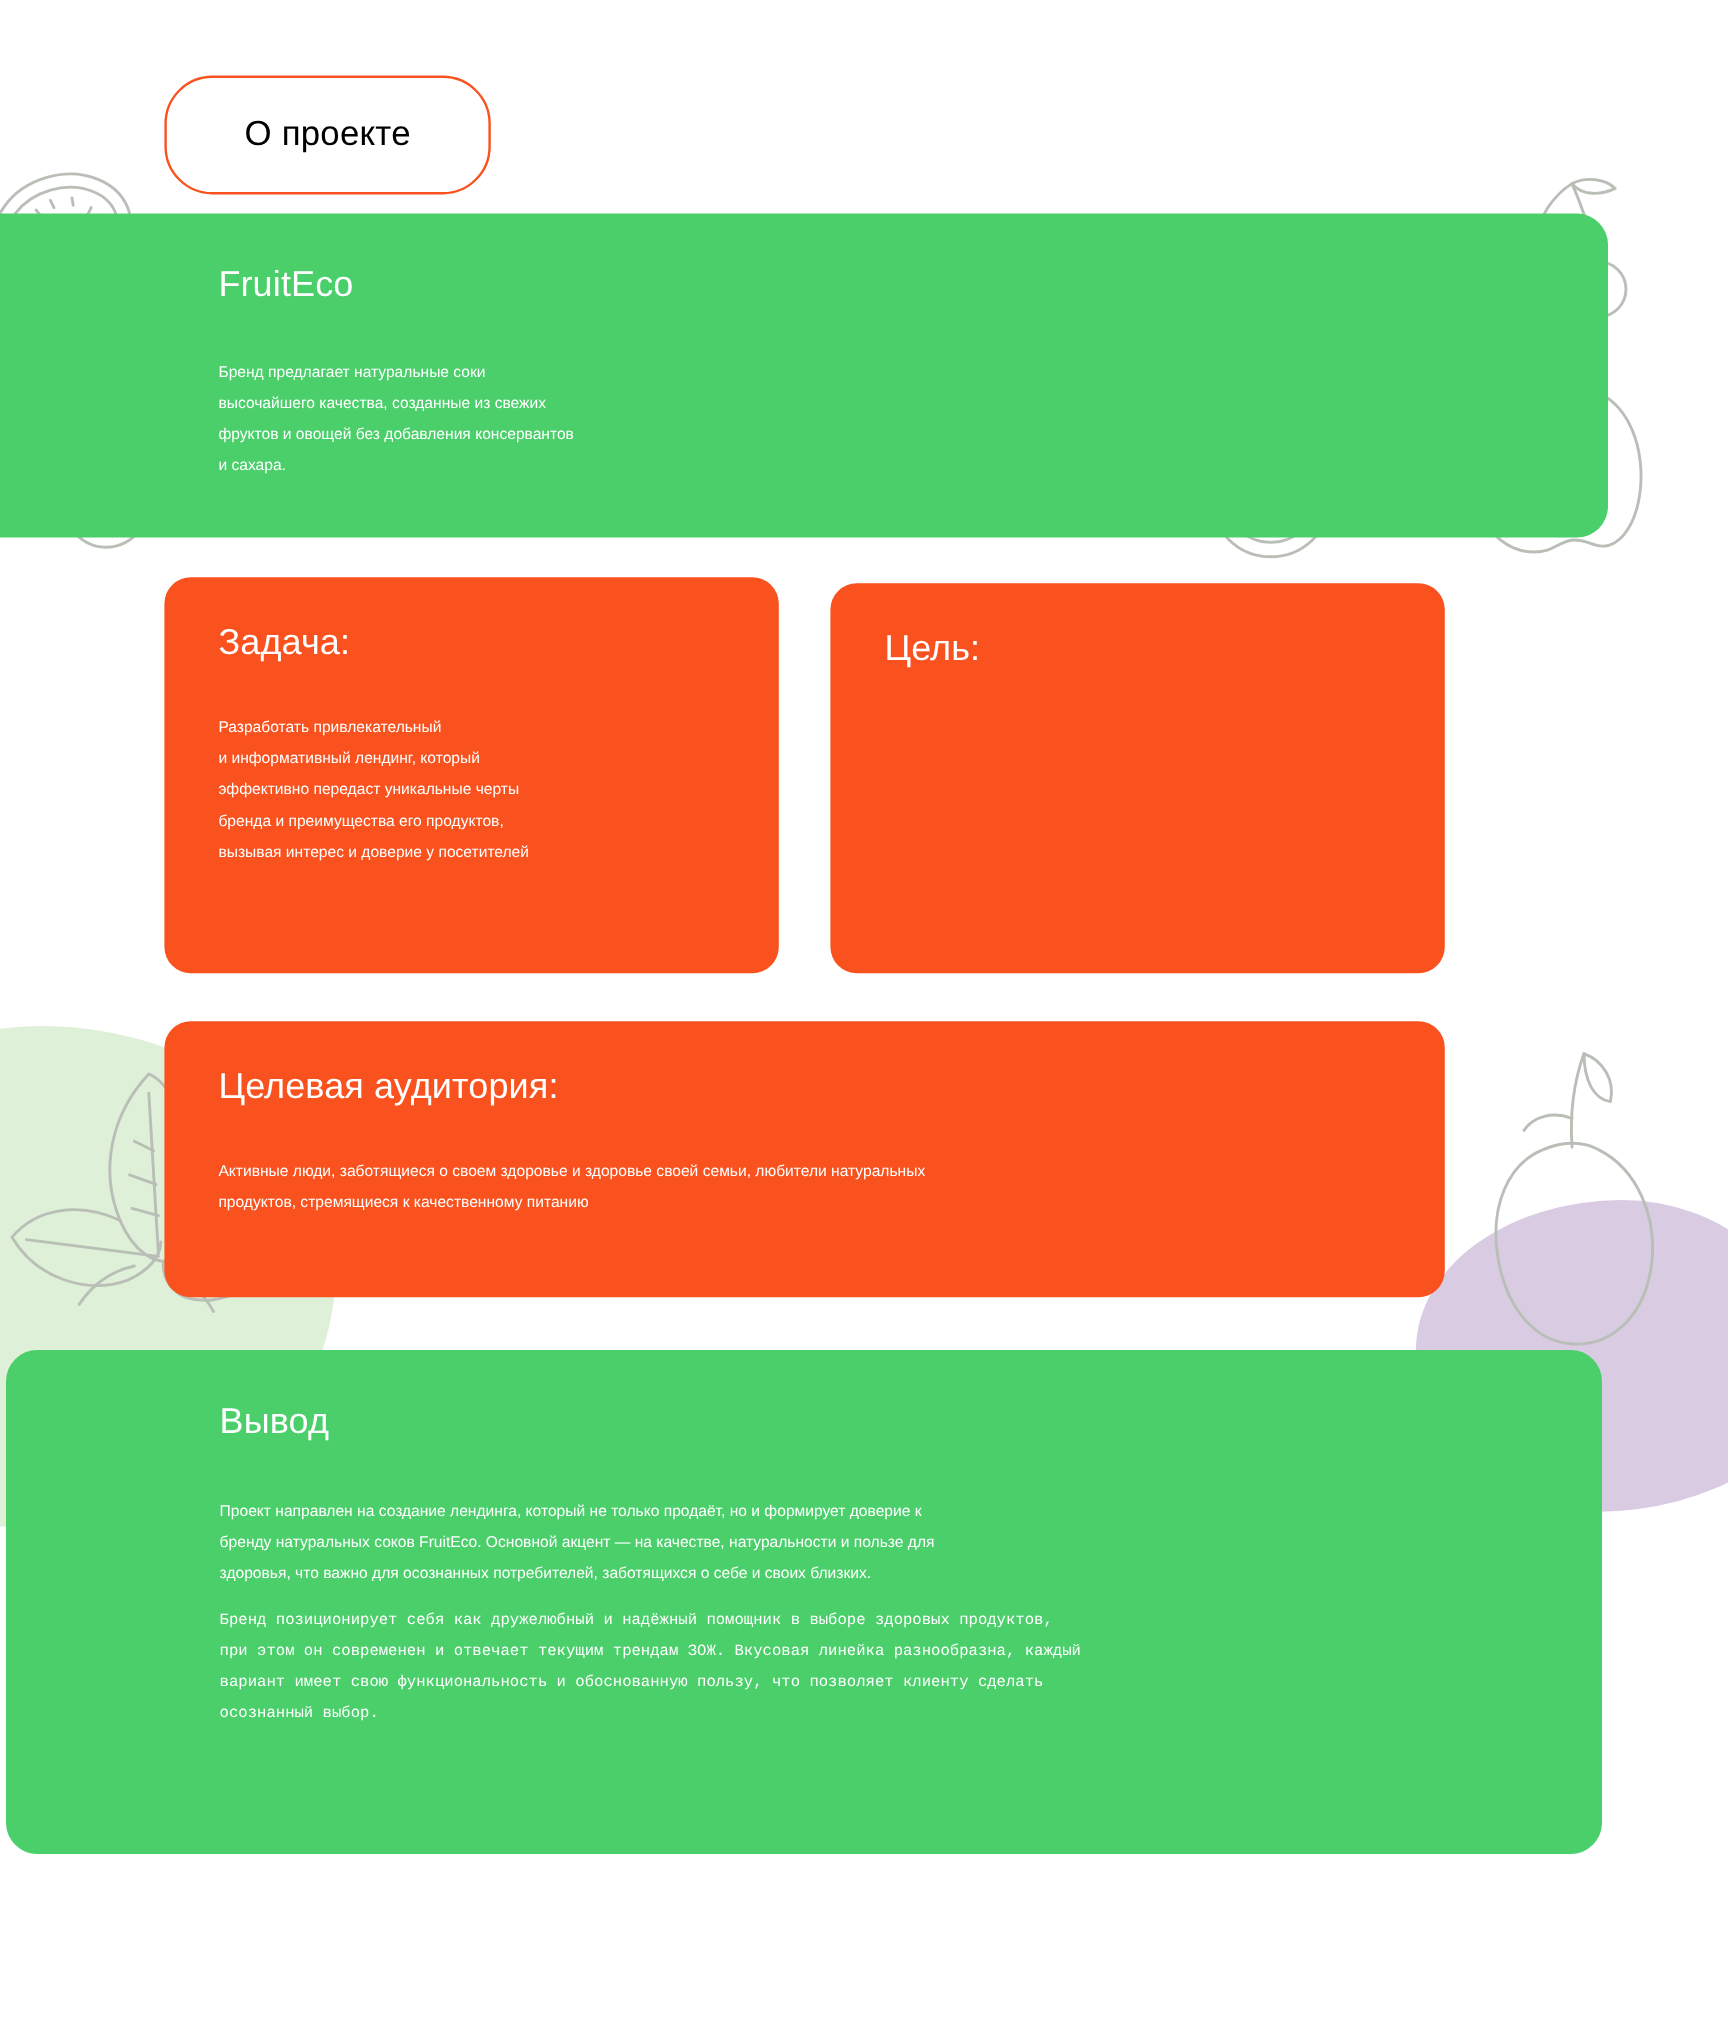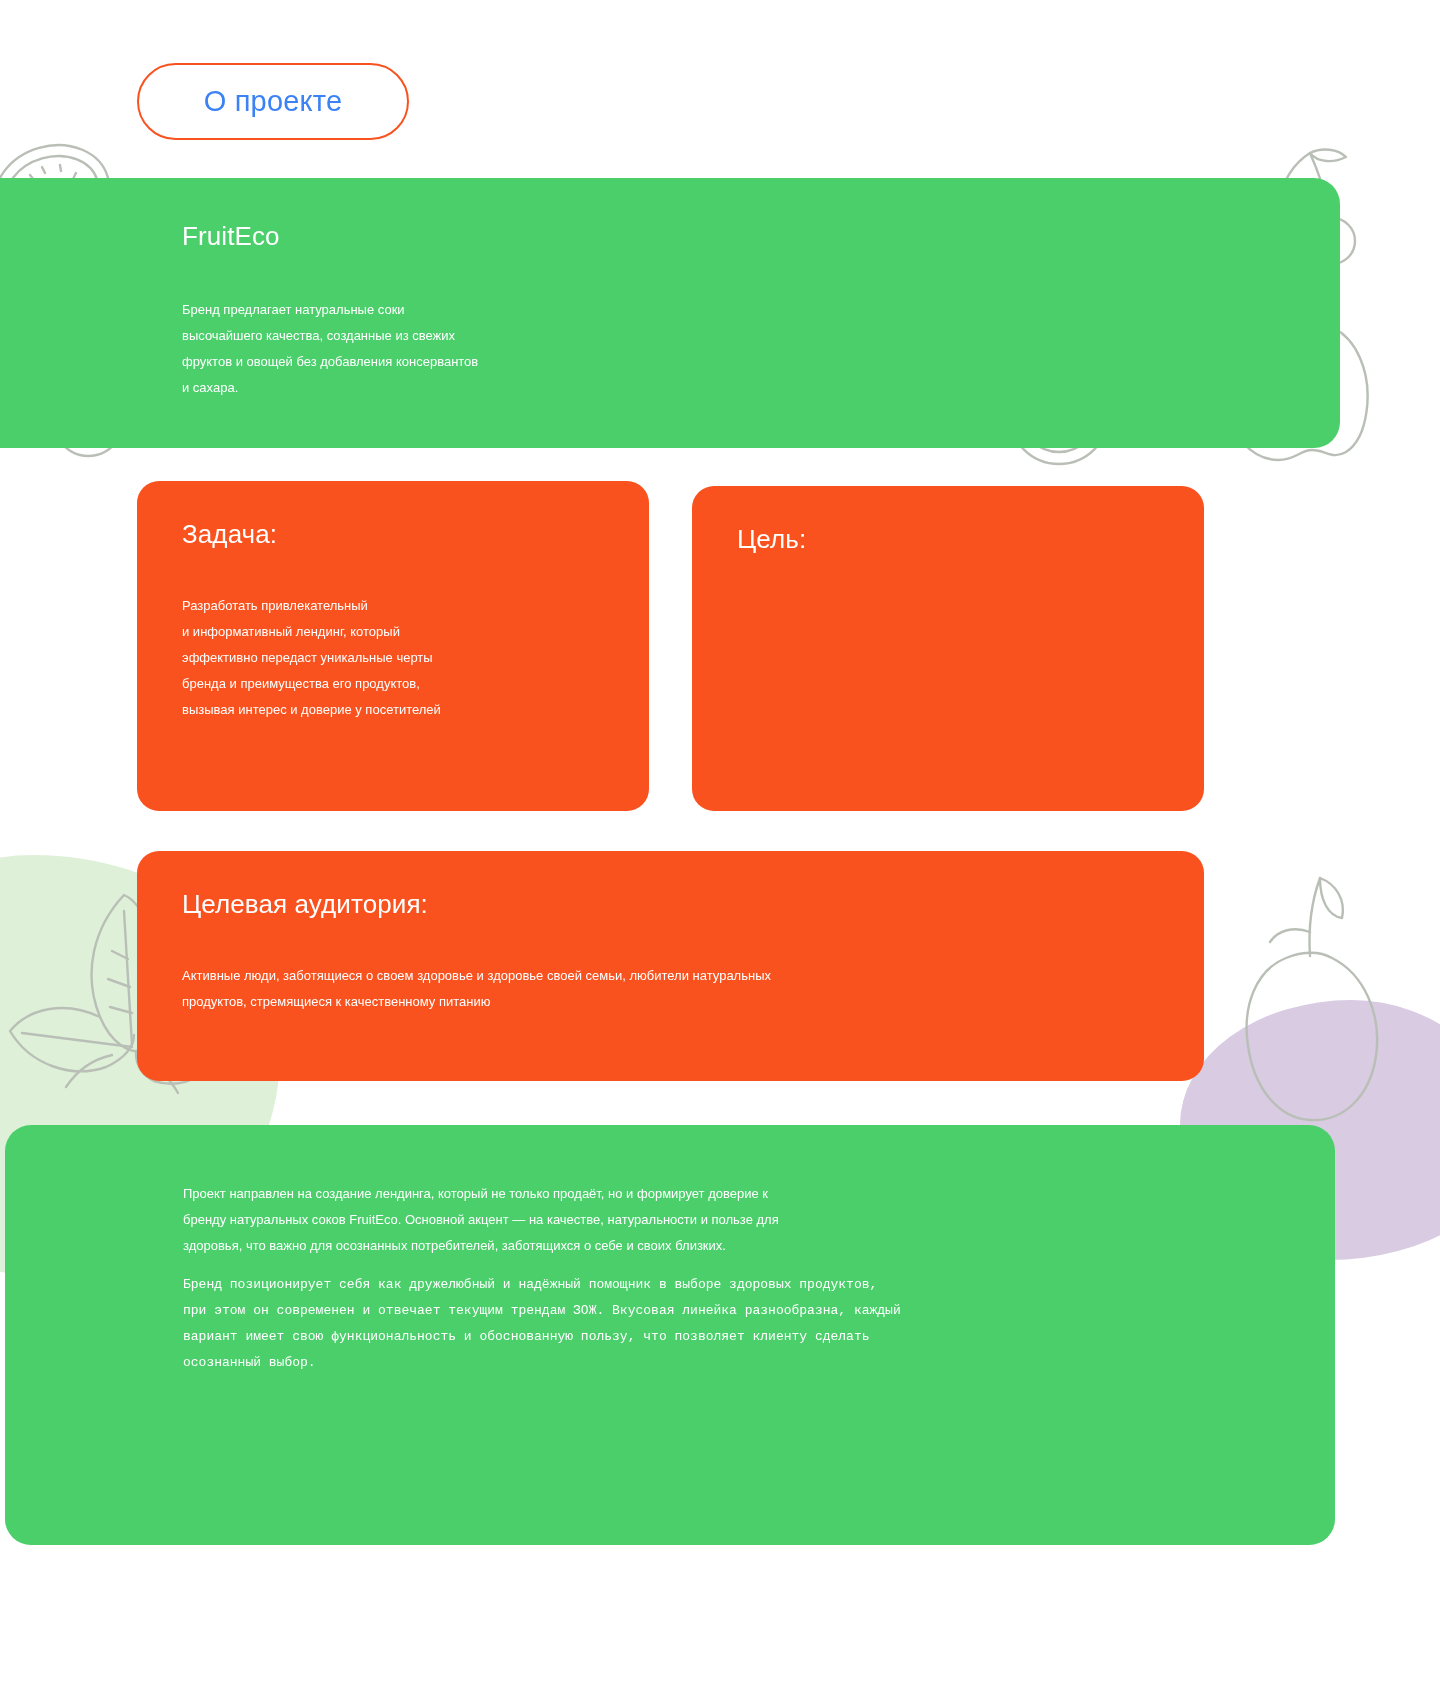--- a/index.html
+++ b/index.html
@@ -65,44 +65,44 @@
   .content {
     position: relative;
     z-index: 2;
   }
 
   .badge {
     position: absolute;
     left: 137px;
     top: 63px;
     width: 272px;
-    height: 77px;
+    height: 99px;
     border: 2.5px solid #f9521e;
     border-radius: 40px;
     background: #ffffff;
     display: flex;
     align-items: center;
     justify-content: center;
-    color: #3b82f6;
+    color: #000000;
     font-size: 29px;
     font-weight: 400;
     letter-spacing: .2px;
     white-space: nowrap;
   }
 
   .card {
     position: absolute;
     border-radius: 22px;
     color: #ffffff;
   }
   .card.green { background: #4acf6b; }
   .card.orange { background: #f9521e; }
 
   .card-title {
-    font-size: 26px;
+    font-size: 30px;
     font-weight: 400;
     letter-spacing: .1px;
     white-space: pre-line;
   }
   .card-body {
     font-size: 13px;
     line-height: 26px;
     font-weight: 400;
     white-space: pre-line;
   }
@@ -315,20 +315,21 @@
     </div>
 
     <div class="card orange" id="card-audience">
       <div class="card-title">Целевая аудитория:</div>
       <div class="card-body">Активные люди, заботящиеся о своем здоровье и здоровье своей семьи, любители натуральных
 продуктов, стремящиеся к качественному питанию</div>
     </div>
 
     <div class="card green" id="card-conclusion">
       <div class="conclusion-inner">
+        <div class="card-title">Вывод</div>
         <div class="card-body">Проект направлен на создание лендинга, который не только продаёт, но и формирует доверие к
 бренду натуральных соков FruitEco. Основной акцент — на качестве, натуральности и пользе для
 здоровья, что важно для осознанных потребителей, заботящихся о себе и своих близких.</div>
         <div class="card-body">Бренд позиционирует себя как дружелюбный и надёжный помощник в выборе здоровых продуктов,
 при этом он современен и отвечает текущим трендам ЗОЖ. Вкусовая линейка разнообразна, каждый
 вариант имеет свою функциональность и обоснованную пользу, что позволяет клиенту сделать
 осознанный выбор.</div>
       </div>
     </div>
 

